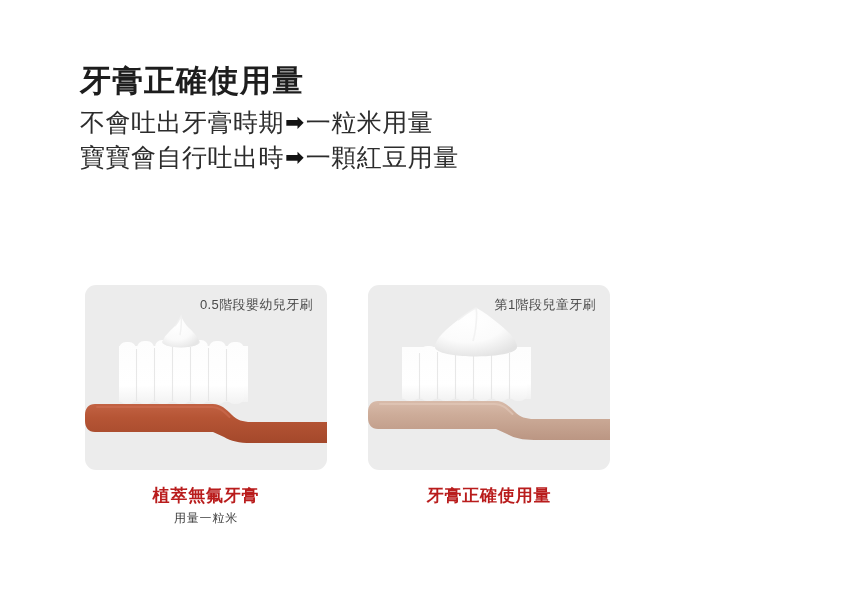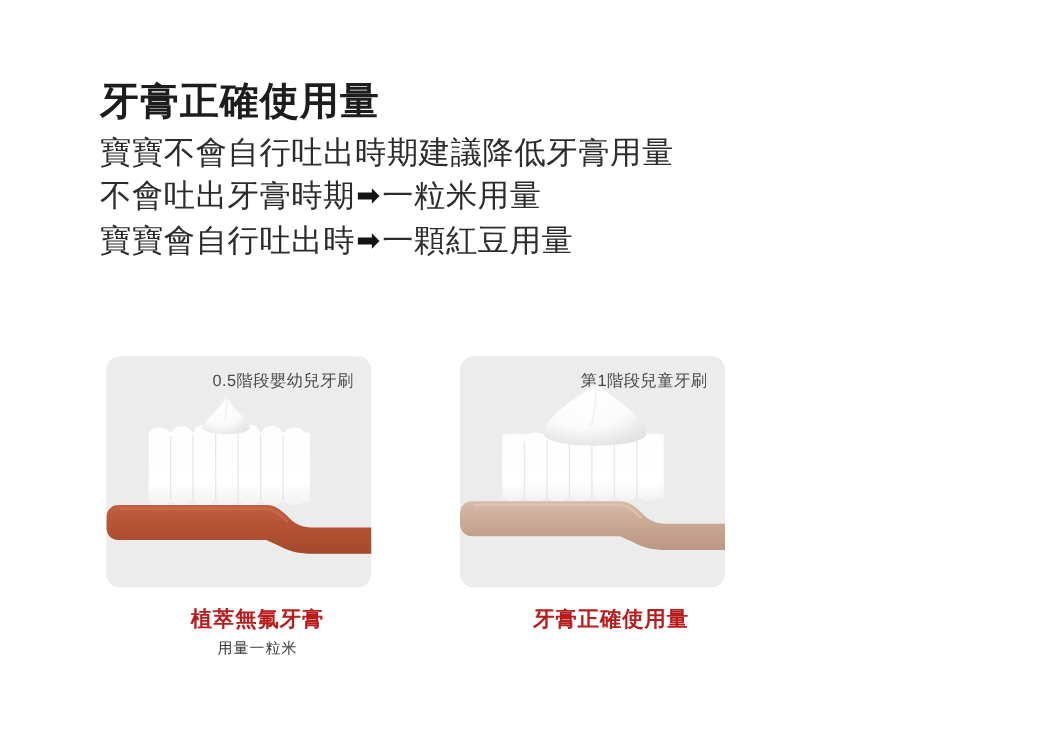--- a/index.html
+++ b/index.html
@@ -72,21 +72,21 @@
   .card-wrap {
     position: absolute;
     top: 0;
     width: 242px;
   }
   .card-wrap.left  { left: 0px;   }
   .card-wrap.right { left: 283px; }
 
   .card {
     position: relative;
-    width: 212px;
+    width: 242px;
     height: 185px;
     background: #ececec;
     border-radius: 11px;
     overflow: hidden;
   }
 
   .card-tag {
     position: absolute;
     right: 14px;
     top: 13px;
@@ -128,23 +128,20 @@
 </style>
 </head>
 <body>
 
 <div class="page">
 
   <div class="text-block">
 
     <h1 class="page-title">牙膏正確使用量</h1>
 
-    <div class="body-line">
-      <span>寶寶不會自行吐出時期建議降低牙膏用量</span>
-    </div>
 
     <div class="body-line">
       <span>不會吐出牙膏時期</span><span class="arrow-glyph">➡</span><span>一粒米用量</span>
     </div>
 
     <div class="body-line">
       <span>寶寶會自行吐出時</span><span class="arrow-glyph">➡</span><span>一顆紅豆用量</span>
     </div>
 
   </div>

